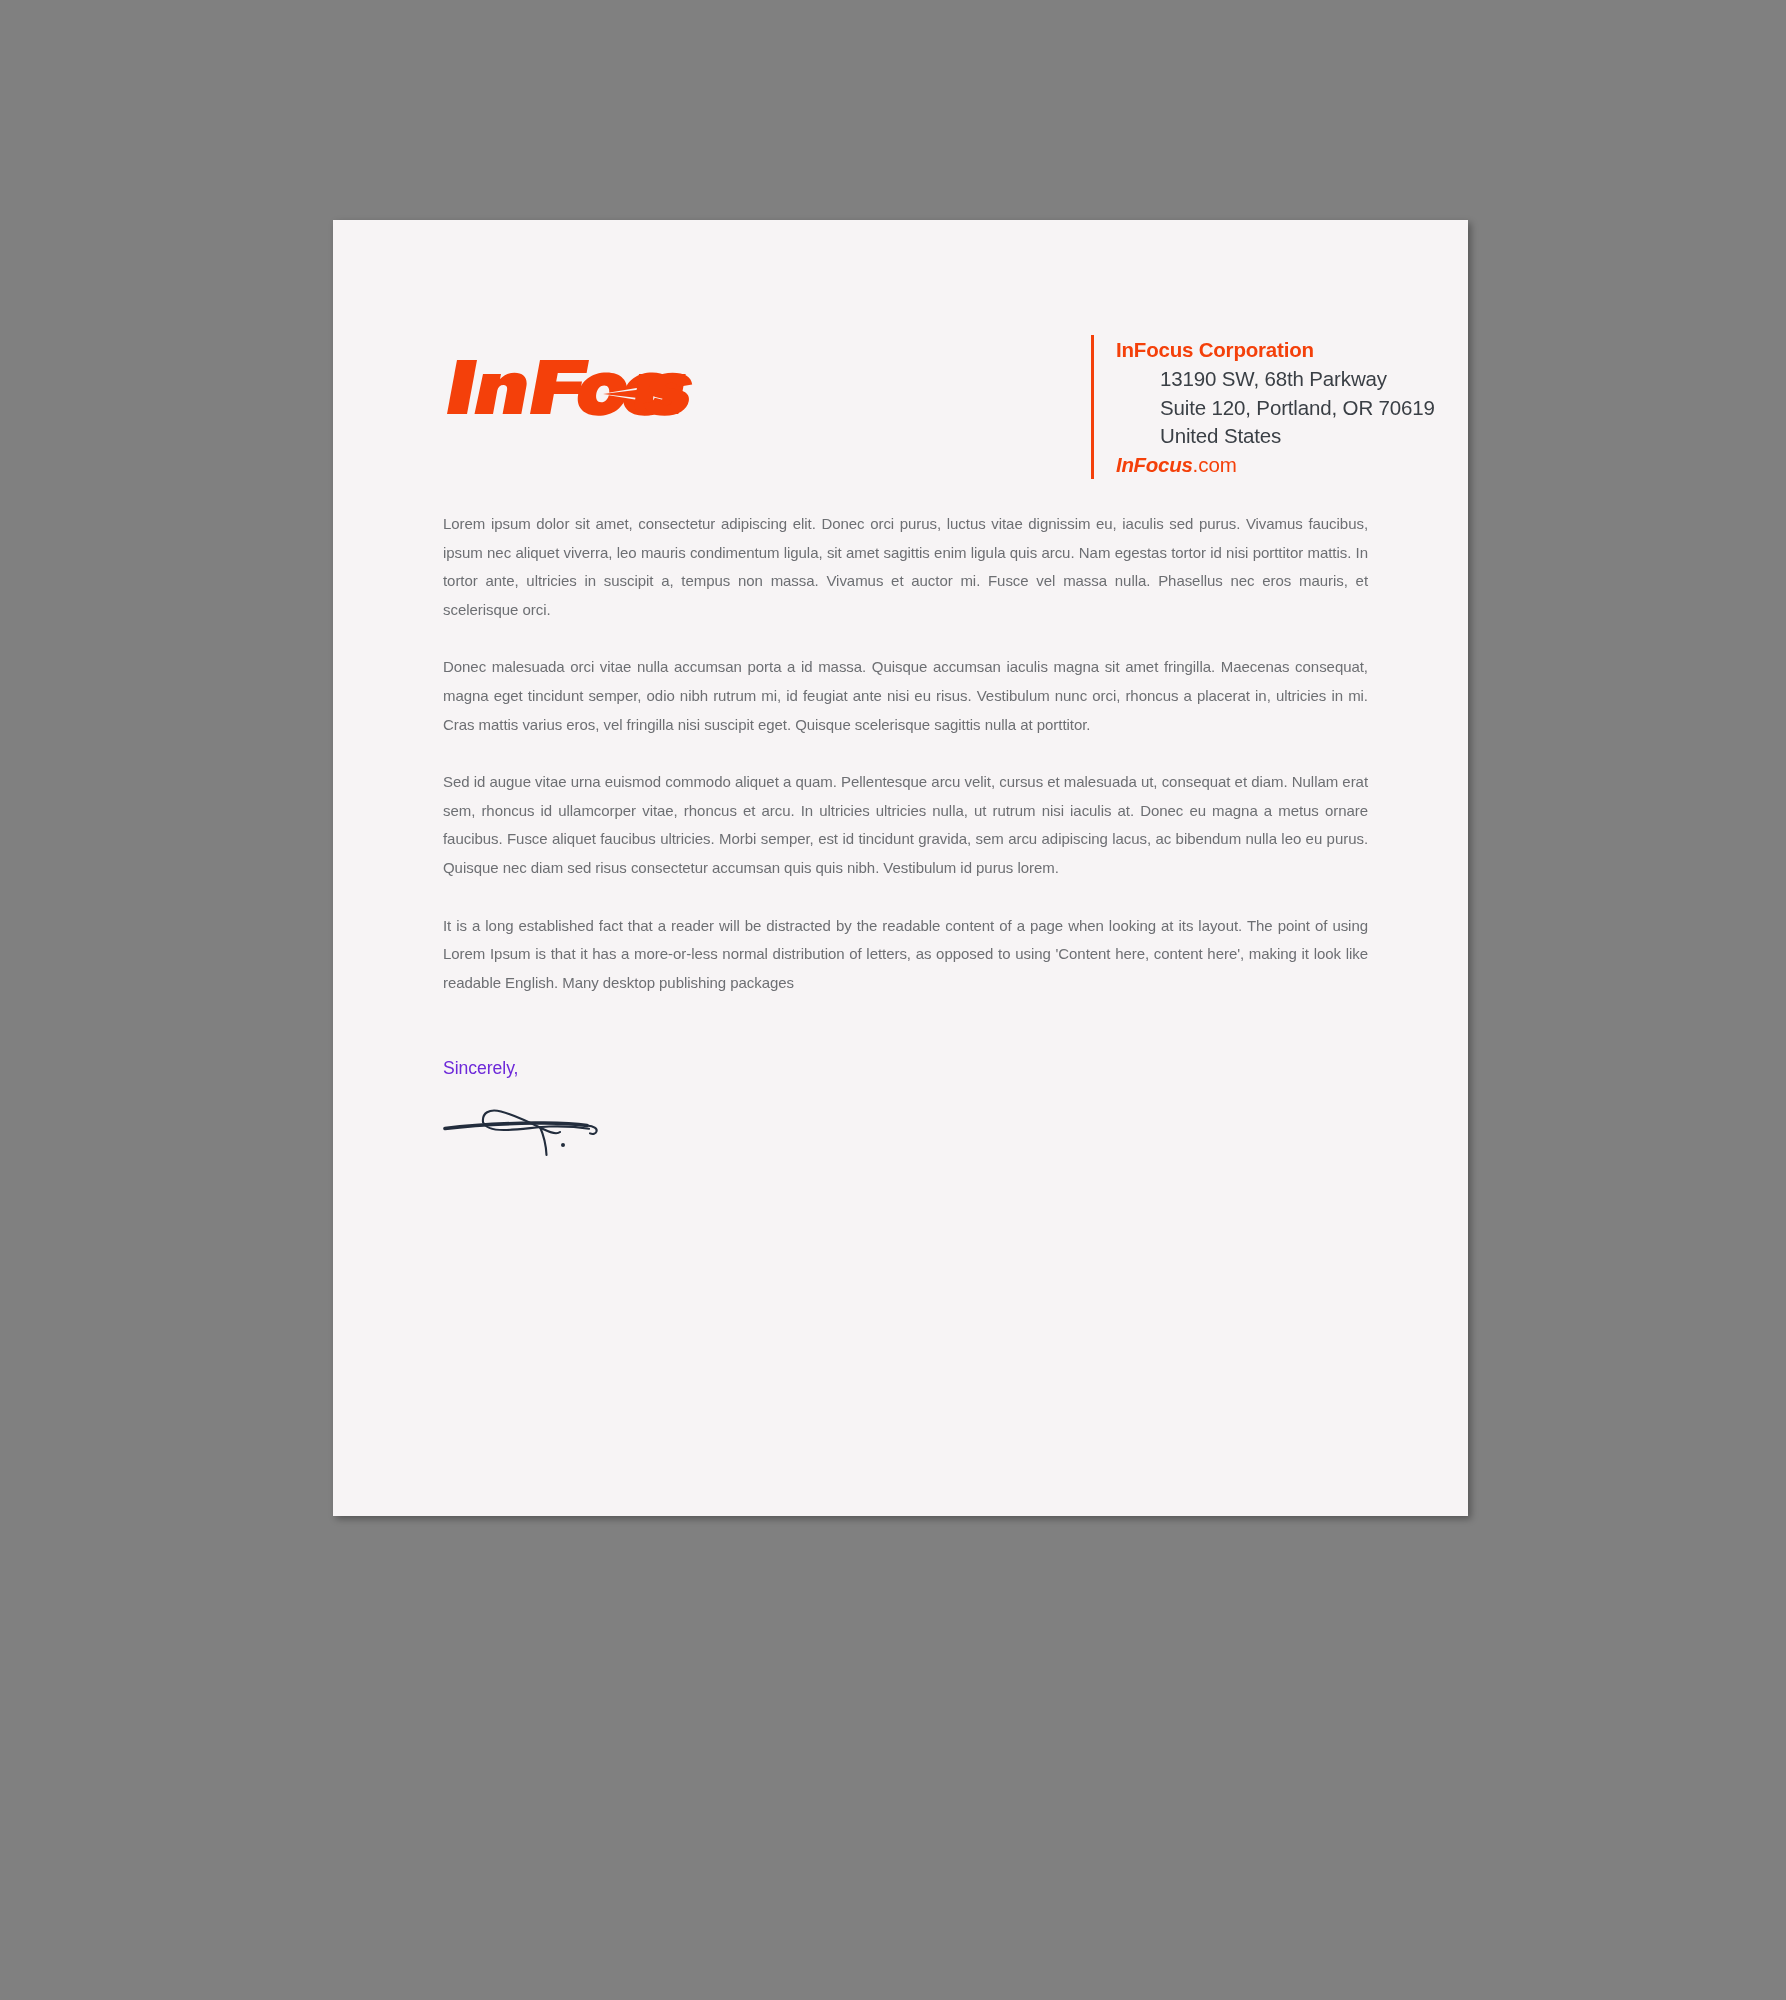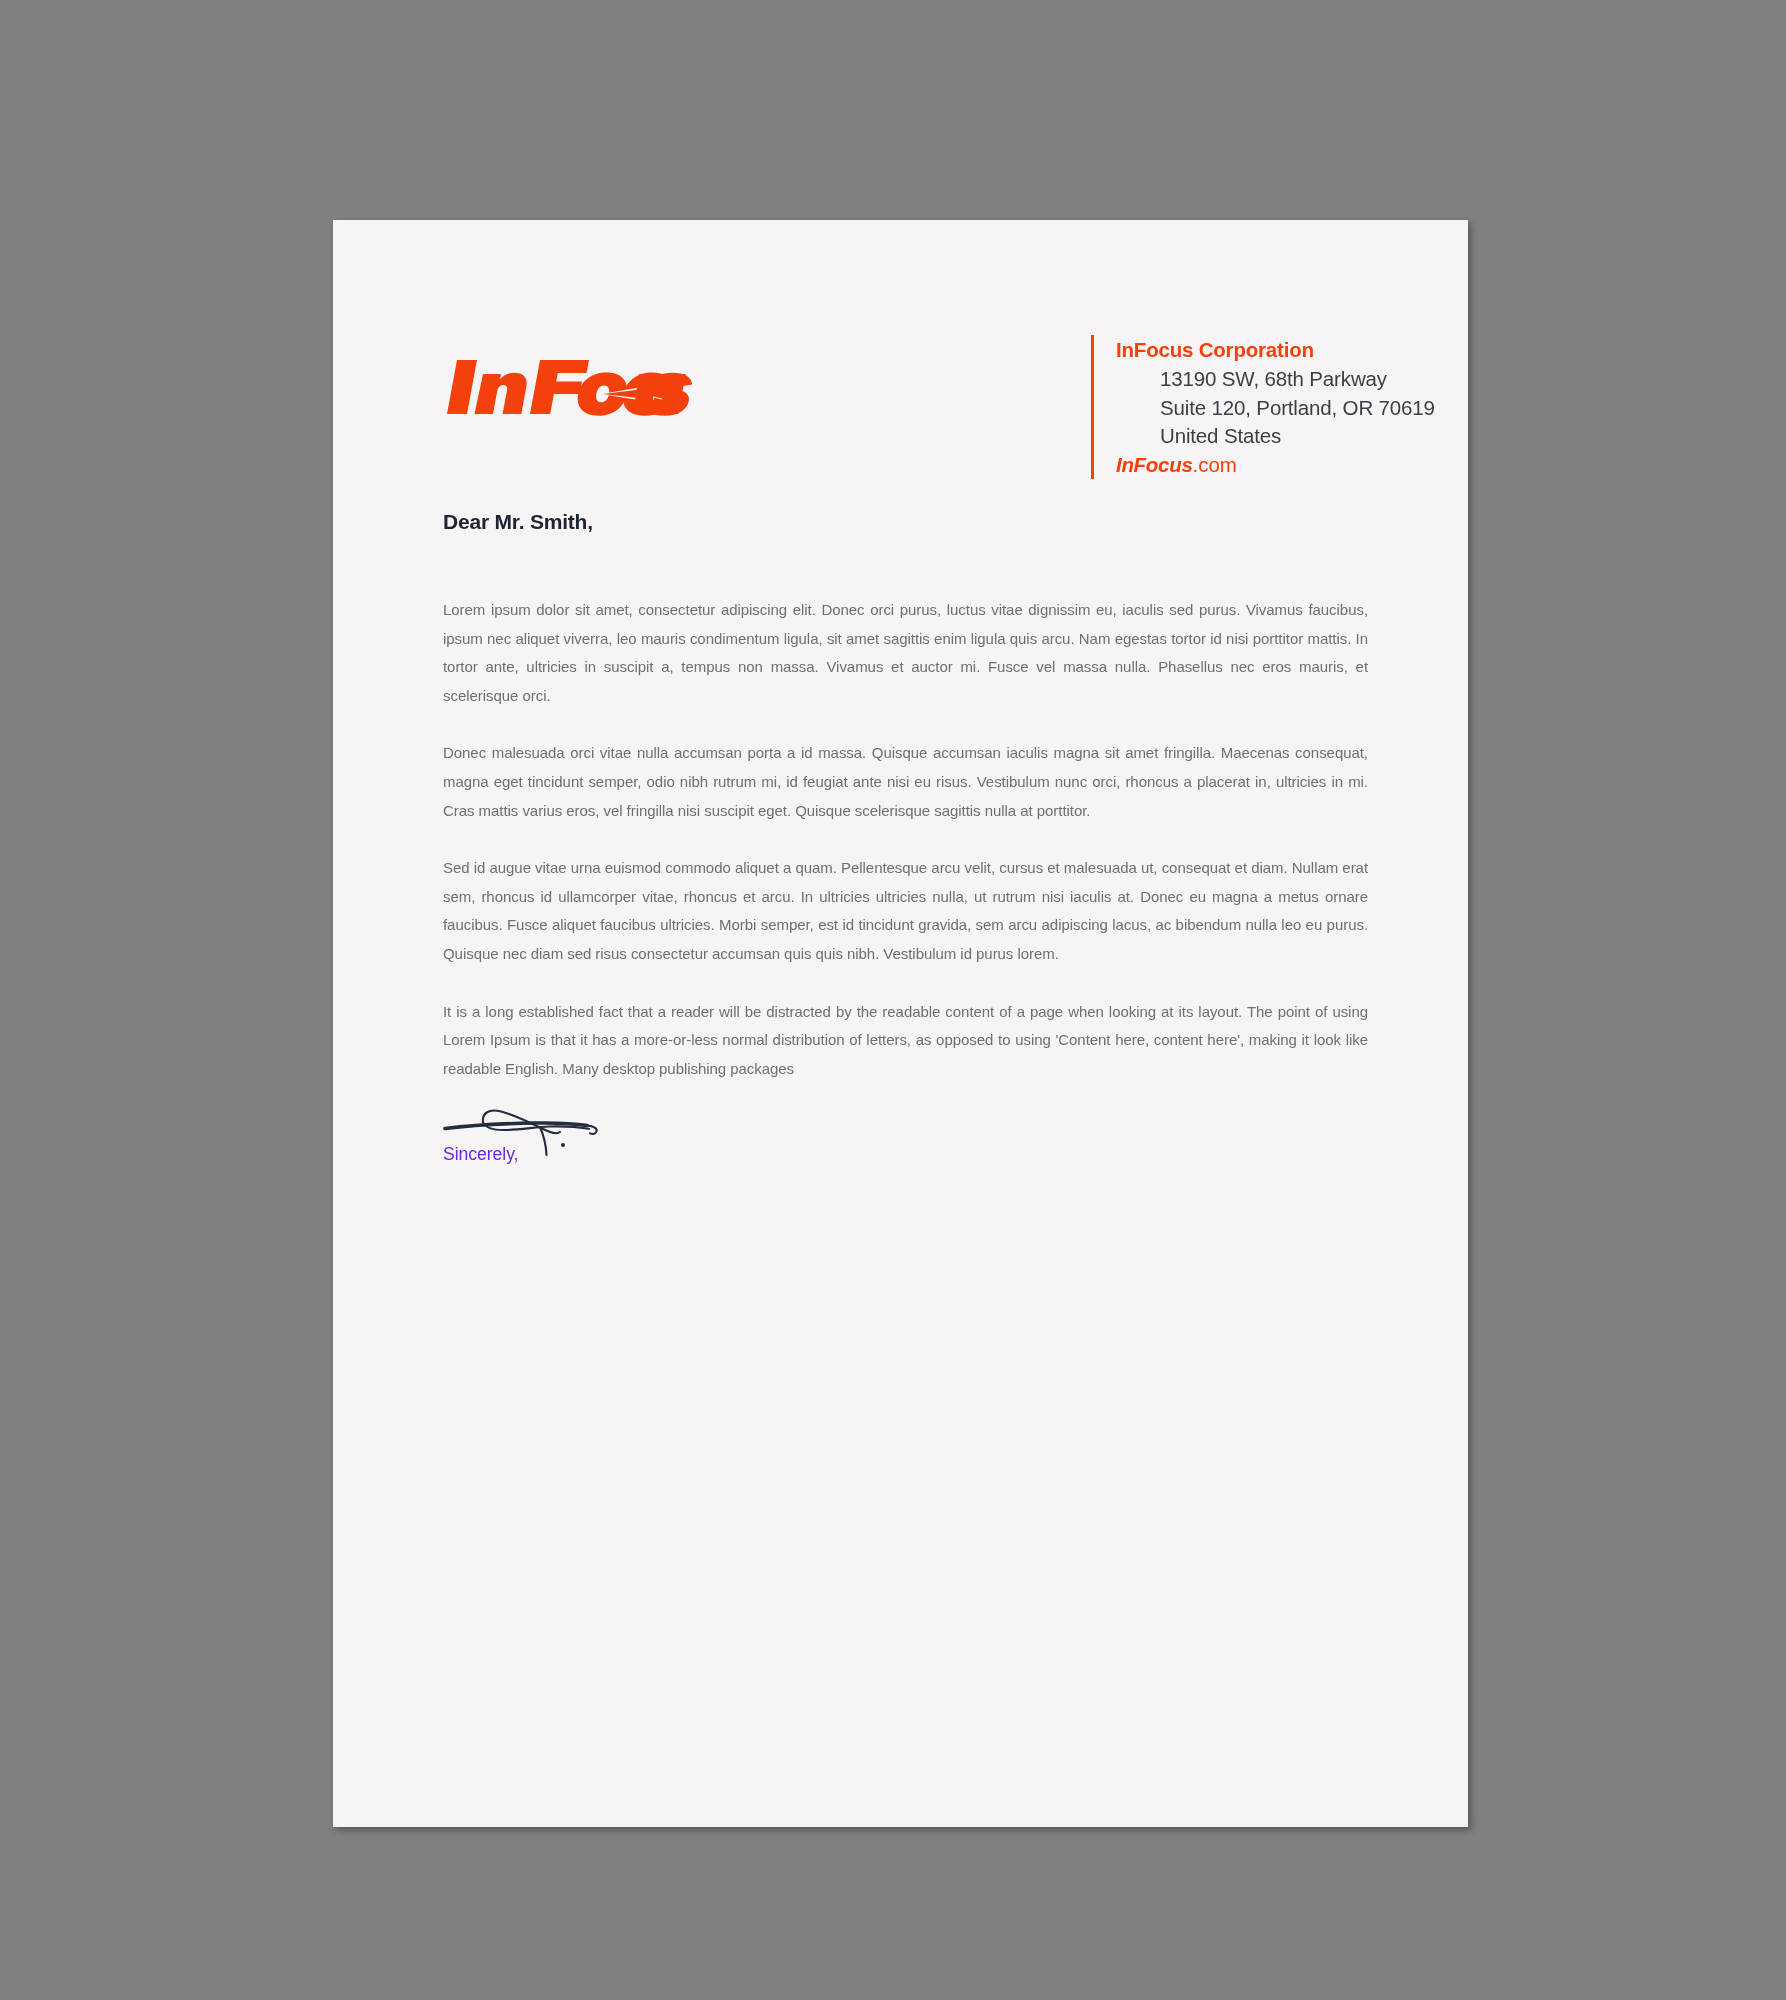--- a/index.html
+++ b/index.html
@@ -13,21 +13,21 @@
     font-family: "Liberation Sans", sans-serif;
     overflow: hidden;
   }
 
   
   #page-sheet {
     position: absolute;
     left: 333px;
     top: 220px;
     width: 1135px;
-    height: 1607px;
+    height: 1296px;
     background: #f7f4f5;
     box-shadow: 3px 3px 7px rgba(0,0,0,0.33);
   }
 
   
   #letterhead {
     position: absolute;
     left: 0;
     top: 0;
     width: 100%;
@@ -206,21 +206,20 @@
       <div class="addr-company">InFocus Corporation</div>
       <div class="addr-line">13190 SW, 68th Parkway</div>
       <div class="addr-line">Suite 120, Portland, OR 70619</div>
       <div class="addr-line">United States</div>
       <div id="addr-web"><span class="web-brand">InFocus</span><span class="web-tld">.com</span></div>
     </div>
 
   </div>
 
   <div id="letter-body">
-    <p id="salutation">Dear Mr. Smith,</p>
 
     <p class="body-paragraph">Lorem ipsum dolor sit amet, consectetur adipiscing elit. Donec orci purus, luctus vitae dignissim eu, iaculis sed purus. Vivamus faucibus, ipsum nec aliquet viverra, leo mauris condimentum ligula, sit amet sagittis enim ligula quis arcu. Nam egestas tortor id nisi porttitor mattis. In tortor ante, ultricies in suscipit a, tempus non massa. Vivamus et auctor mi. Fusce vel massa nulla. Phasellus nec eros mauris, et scelerisque orci.</p>
     <p class="body-paragraph">Donec malesuada orci vitae nulla accumsan porta a id massa. Quisque accumsan iaculis magna sit amet fringilla. Maecenas consequat, magna eget tincidunt semper, odio nibh rutrum mi, id feugiat ante nisi eu risus. Vestibulum nunc orci, rhoncus a placerat in, ultricies in mi. Cras mattis varius eros, vel fringilla nisi suscipit eget. Quisque scelerisque sagittis nulla at porttitor.</p>
     <p class="body-paragraph">Sed id augue vitae urna euismod commodo aliquet a quam. Pellentesque arcu velit, cursus et malesuada ut, consequat et diam. Nullam erat sem, rhoncus id ullamcorper vitae, rhoncus et arcu. In ultricies ultricies nulla, ut rutrum nisi iaculis at. Donec eu magna a metus ornare faucibus. Fusce aliquet faucibus ultricies. Morbi semper, est id tincidunt gravida, sem arcu adipiscing lacus, ac bibendum nulla leo eu purus. Quisque nec diam sed risus consectetur accumsan quis quis nibh. Vestibulum id purus lorem.</p>
     <p class="body-paragraph">It is a long established fact that a reader will be distracted by the readable content of a page when looking at its layout. The point of using Lorem Ipsum is that it has a more-or-less normal distribution of letters, as opposed to using 'Content here, content here', making it look like readable English. Many desktop publishing packages</p>
 
     <p id="closing">Sincerely,</p>
   </div>
 
   <div id="signature-block">

